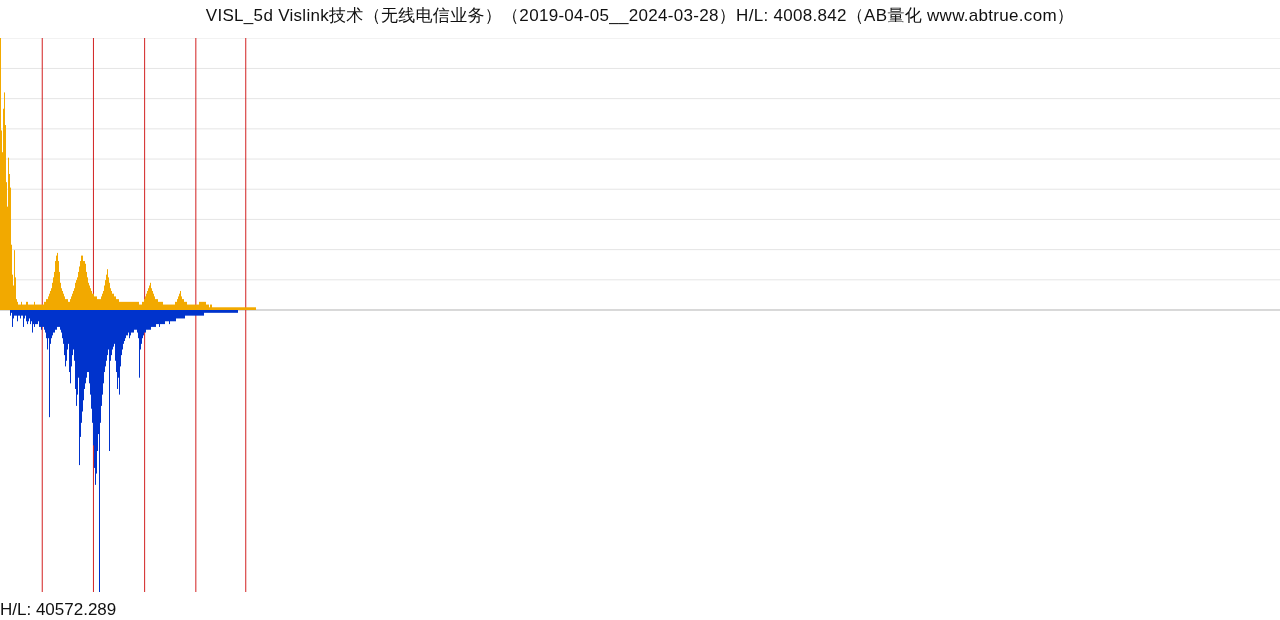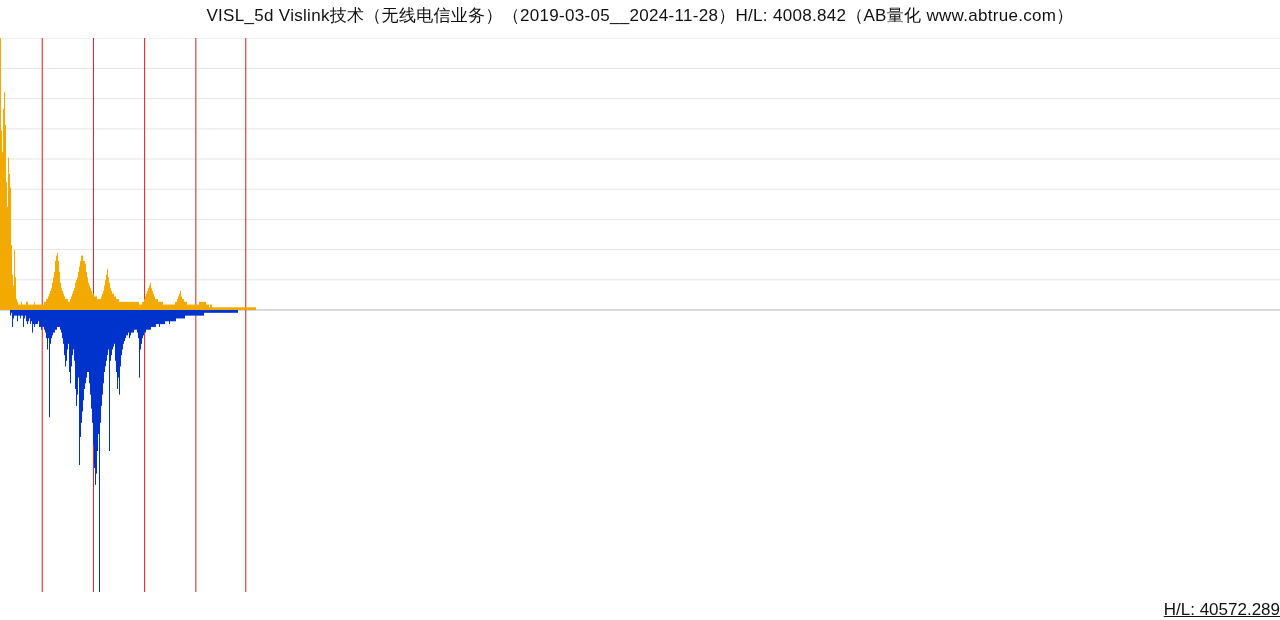--- a/index.html
+++ b/index.html
@@ -24,24 +24,23 @@
     text-align: center;
     font-size: 17px;
     color: #111;
     letter-spacing: 0.3px;
   }
   .subtitle {
     position: absolute;
     bottom: 0px;
     left: 0;
     right: 0;
-    text-align: right;
+    text-align: left;
     font-size: 17px;
     color: #111;
-    text-decoration: underline;
   }
   .plot {
     position: absolute;
     left: 0;
     top: 38px;
     width: 1280px;
     height: 554px;
   }
   svg.chart-svg {
     position: absolute;
@@ -54,21 +53,21 @@
     fill: #f2a900;
   }
   .bot-bar {
     fill: #0033cc;
   }
 </style>
 </head>
 <body>
 
 <div class="container">
-  <div class="title">VISL_5d Vislink技术（无线电信业务）（2019-03-05__2024-11-28）H/L: 4008.842（AB量化  www.abtrue.com）</div>
+  <div class="title">VISL_5d Vislink技术（无线电信业务）（2019-04-05__2024-03-28）H/L: 4008.842（AB量化  www.abtrue.com）</div>
   <div class="plot">
     <svg class="chart-svg" id="chart-svg" viewBox="0 0 1280 554" preserveAspectRatio="none">
         <line x1="0" y1="272" x2="1280" y2="272" stroke="#e5e5e5" stroke-width="1"></line>
         <line x1="0" y1="241.808" x2="1280" y2="241.808" stroke="#e5e5e5" stroke-width="1"></line>
         <line x1="0" y1="211.61599999999999" x2="1280" y2="211.61599999999999" stroke="#e5e5e5" stroke-width="1"></line>
         <line x1="0" y1="181.42399999999998" x2="1280" y2="181.42399999999998" stroke="#e5e5e5" stroke-width="1"></line>
         <line x1="0" y1="151.232" x2="1280" y2="151.232" stroke="#e5e5e5" stroke-width="1"></line>
         <line x1="0" y1="121.03999999999999" x2="1280" y2="121.03999999999999" stroke="#e5e5e5" stroke-width="1"></line>
         <line x1="0" y1="90.84799999999998" x2="1280" y2="90.84799999999998" stroke="#e5e5e5" stroke-width="1"></line>
         <line x1="0" y1="60.656000000000006" x2="1280" y2="60.656000000000006" stroke="#e5e5e5" stroke-width="1"></line>

